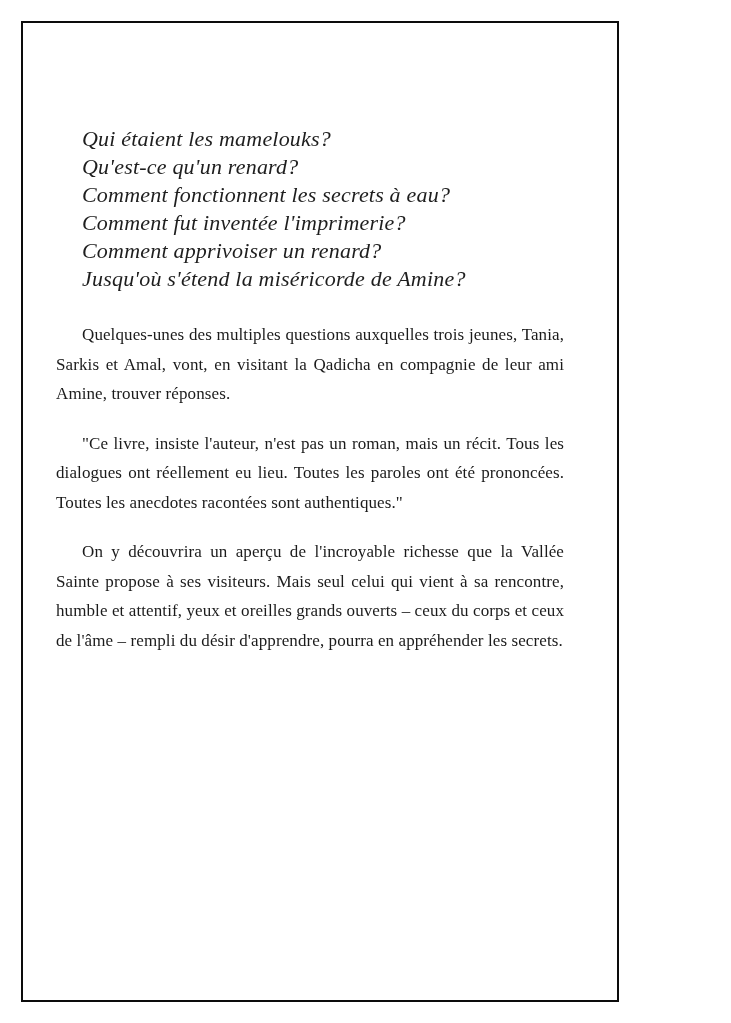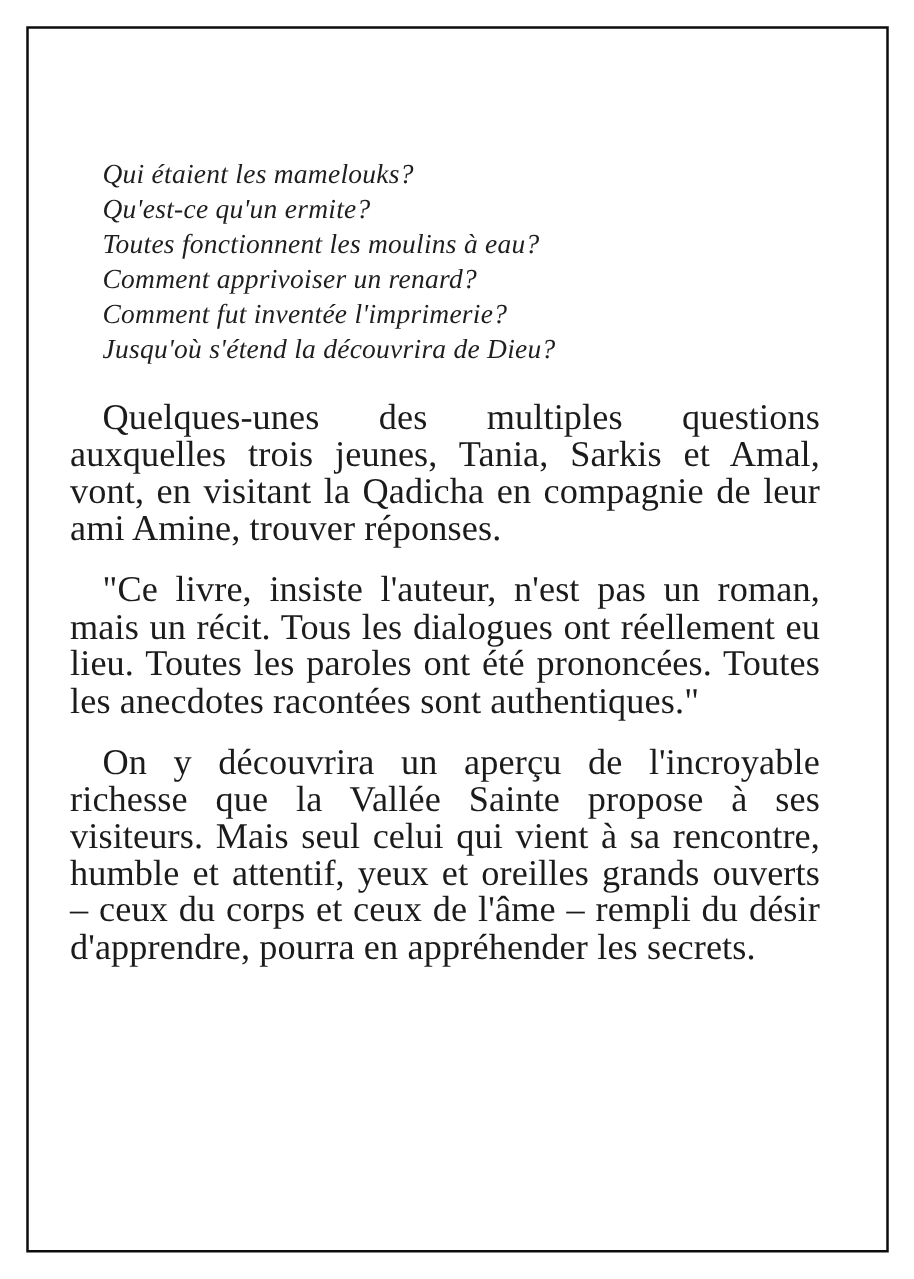--- a/index.html
+++ b/index.html
@@ -12,21 +12,21 @@
     height: 1023px;
     position: relative;
     font-family: "Liberation Serif", "DejaVu Serif", serif;
     color: #1b1b1b;
     overflow: hidden;
   }
   .page-frame {
     position: absolute;
     left: 21px;
     top: 21px;
-    width: 690px;
+    width: 598px;
     height: 981px;
     border: 2px solid #0c0c0c;
     box-sizing: border-box;
     background: #ffffff;
   }
   .content {
     position: absolute;
     left: 33px;
     right: 53px;
     top: 102px;
@@ -39,42 +39,42 @@
     letter-spacing: 0.2px;
     color: #1e1e1e;
   }
   .question-line {
     white-space: nowrap;
   }
   .paragraphs {
     margin-top: 27px;
   }
   p.para {
-    font-size: 29px;
+    font-size: 17px;
     line-height: 29.5px;
     text-align: justify;
     text-indent: 26px;
     margin: 0 0 20px 0;
     letter-spacing: 0.1px;
     color: #1b1b1b;
   }
 </style>
 </head>
 <body>
 
 <div class="page-frame">
   <div class="content">
 
     <div class="questions">
       <div class="question-line">Qui étaient les mamelouks?</div>
-      <div class="question-line">Qu'est-ce qu'un ermite?</div>
-      <div class="question-line">Toutes fonctionnent les moulins à eau?</div>
+      <div class="question-line">Qu'est-ce qu'un renard?</div>
+      <div class="question-line">Comment fonctionnent les secrets à eau?</div>
+      <div class="question-line">Comment fut inventée l'imprimerie?</div>
       <div class="question-line">Comment apprivoiser un renard?</div>
-      <div class="question-line">Comment fut inventée l'imprimerie?</div>
-      <div class="question-line">Jusqu'où s'étend la découvrira de Dieu?</div>
+      <div class="question-line">Jusqu'où s'étend la miséricorde de Amine?</div>
     </div>
 
     <div class="paragraphs">
       <p class="para">Quelques-unes des multiples questions auxquelles trois jeunes, Tania, Sarkis et Amal, vont, en visitant la Qadicha en compagnie de leur ami Amine, trouver réponses.</p>
       <p class="para">"Ce livre, insiste l'auteur, n'est pas un roman, mais un récit. Tous les dialogues ont réellement eu lieu. Toutes les paroles ont été prononcées. Toutes les anecdotes racontées sont authentiques."</p>
       <p class="para">On y découvrira un aperçu de l'incroyable richesse que la Vallée Sainte propose à ses visiteurs. Mais seul celui qui vient à sa rencontre, humble et attentif, yeux et oreilles grands ouverts – ceux du corps et ceux de l'âme – rempli du désir d'apprendre, pourra en appréhender les secrets.</p>
     </div>
 
   </div>
 </div>

